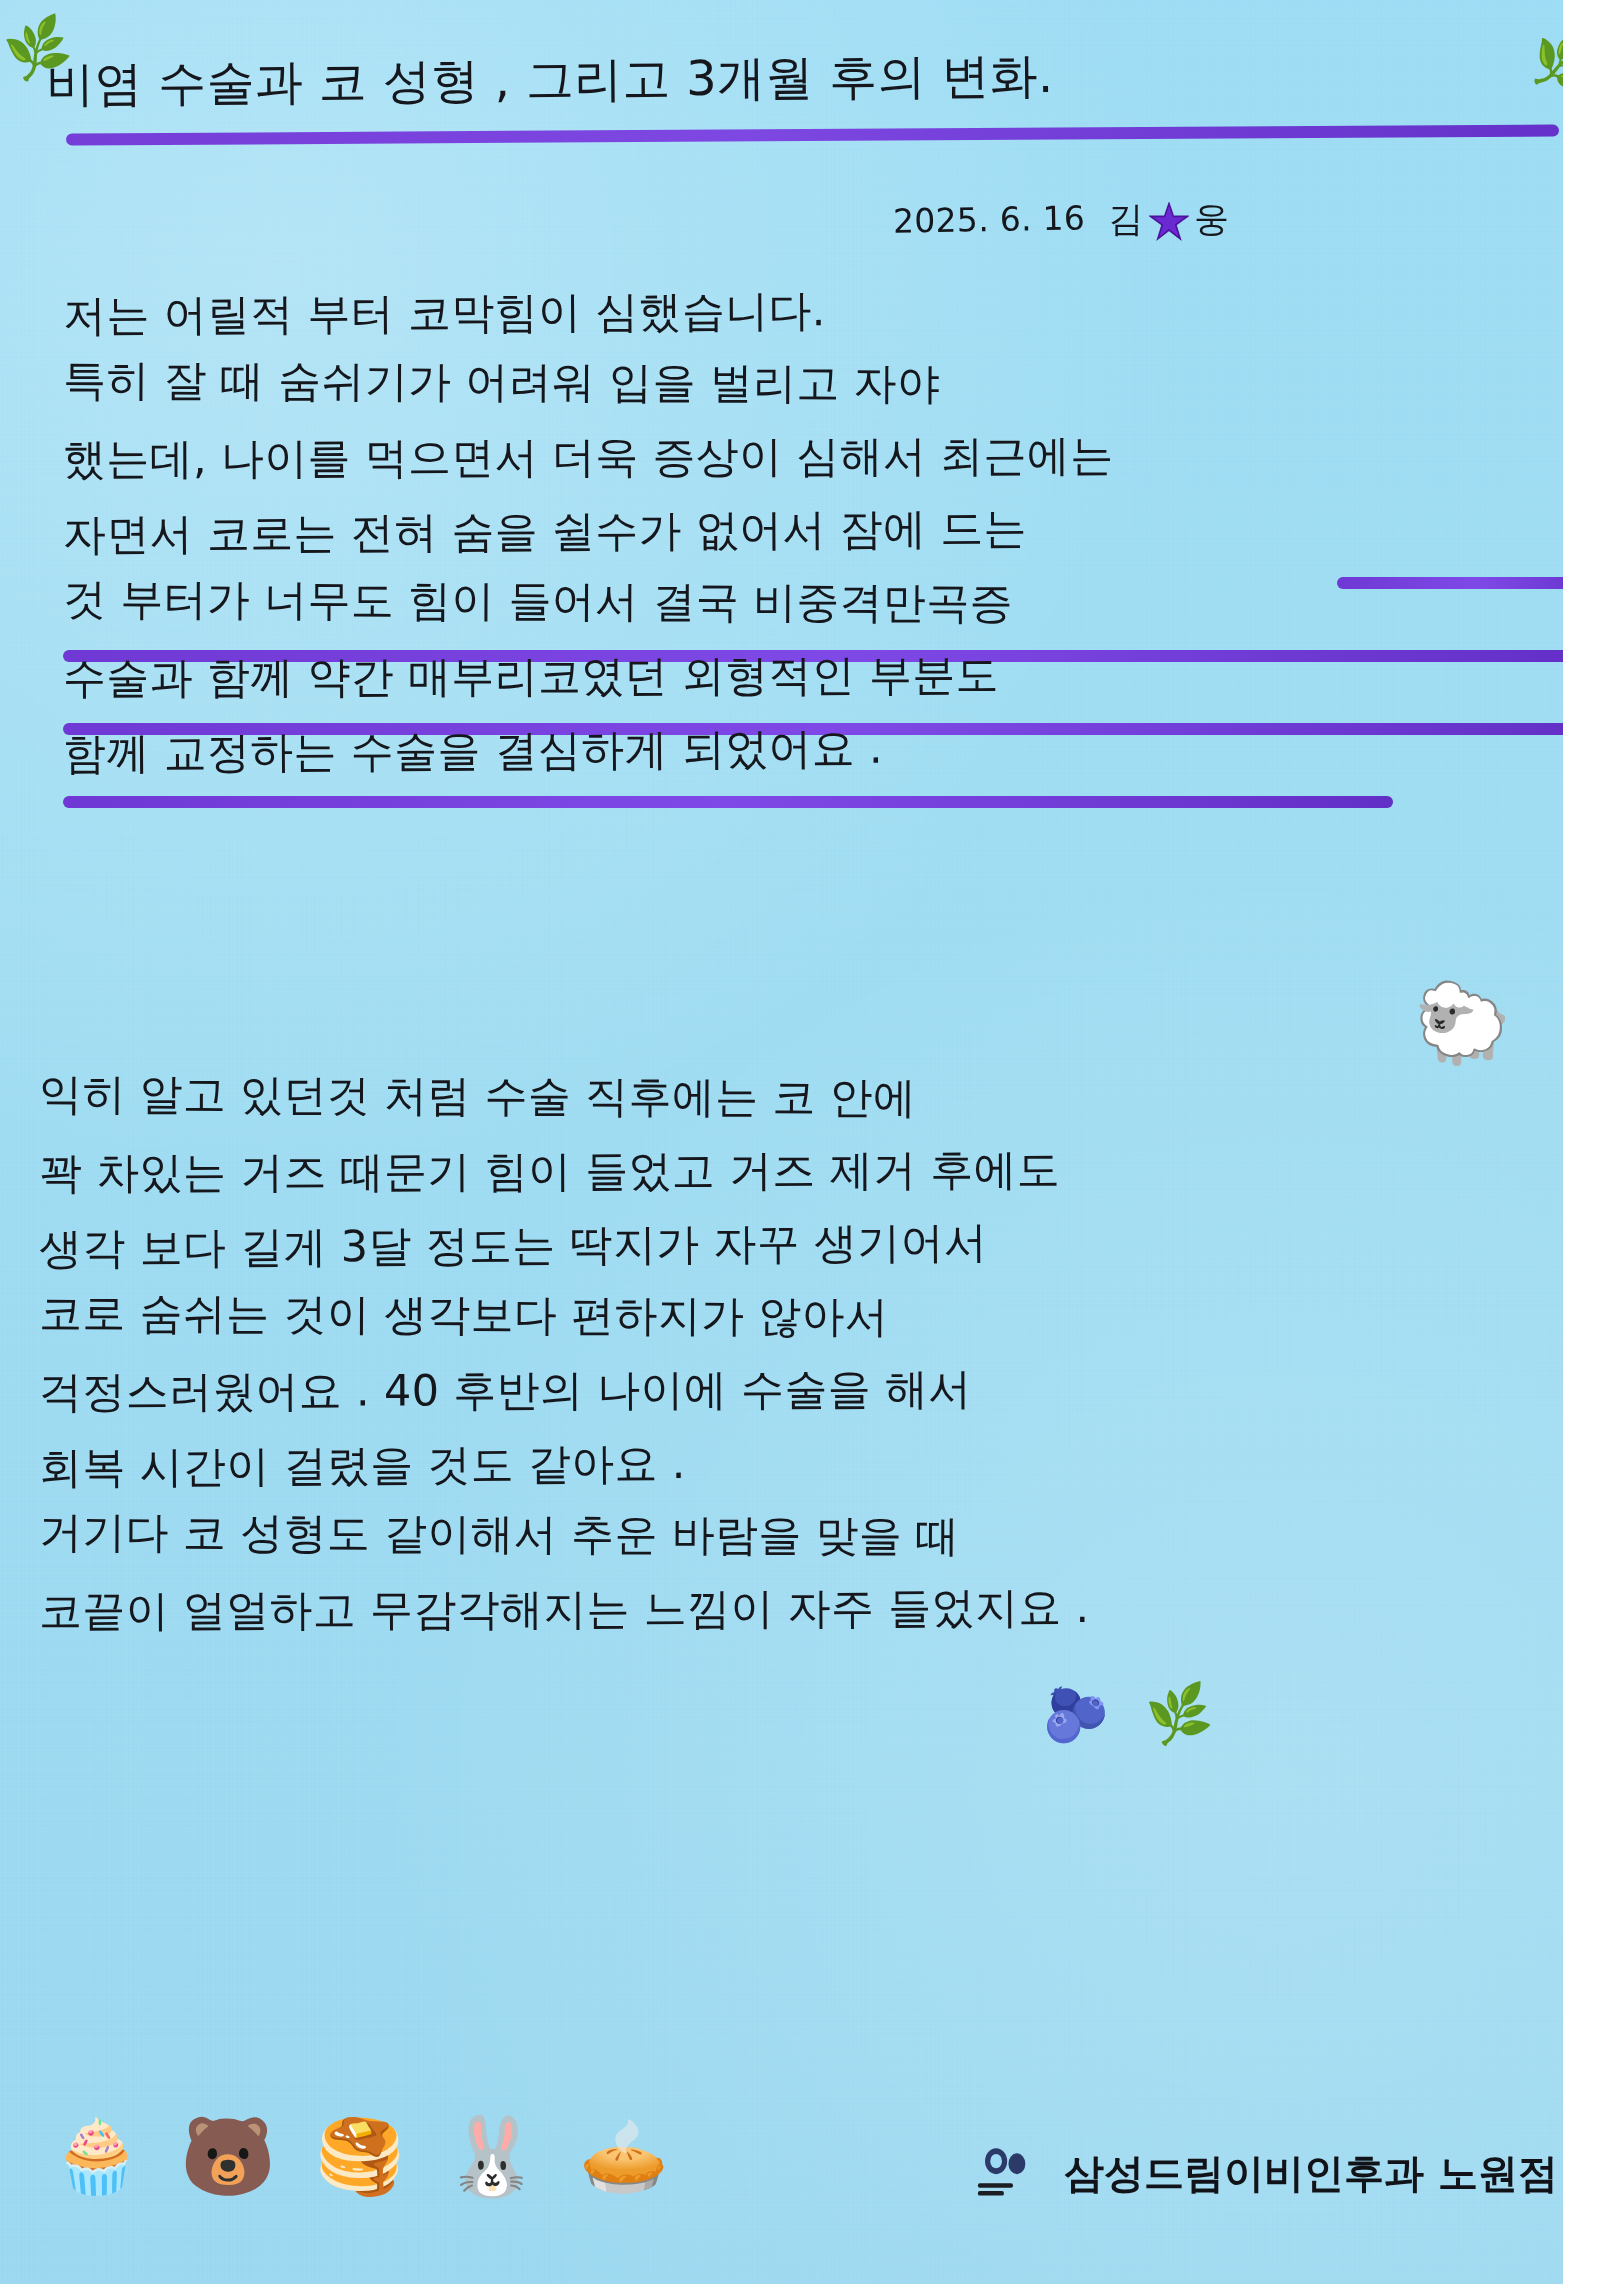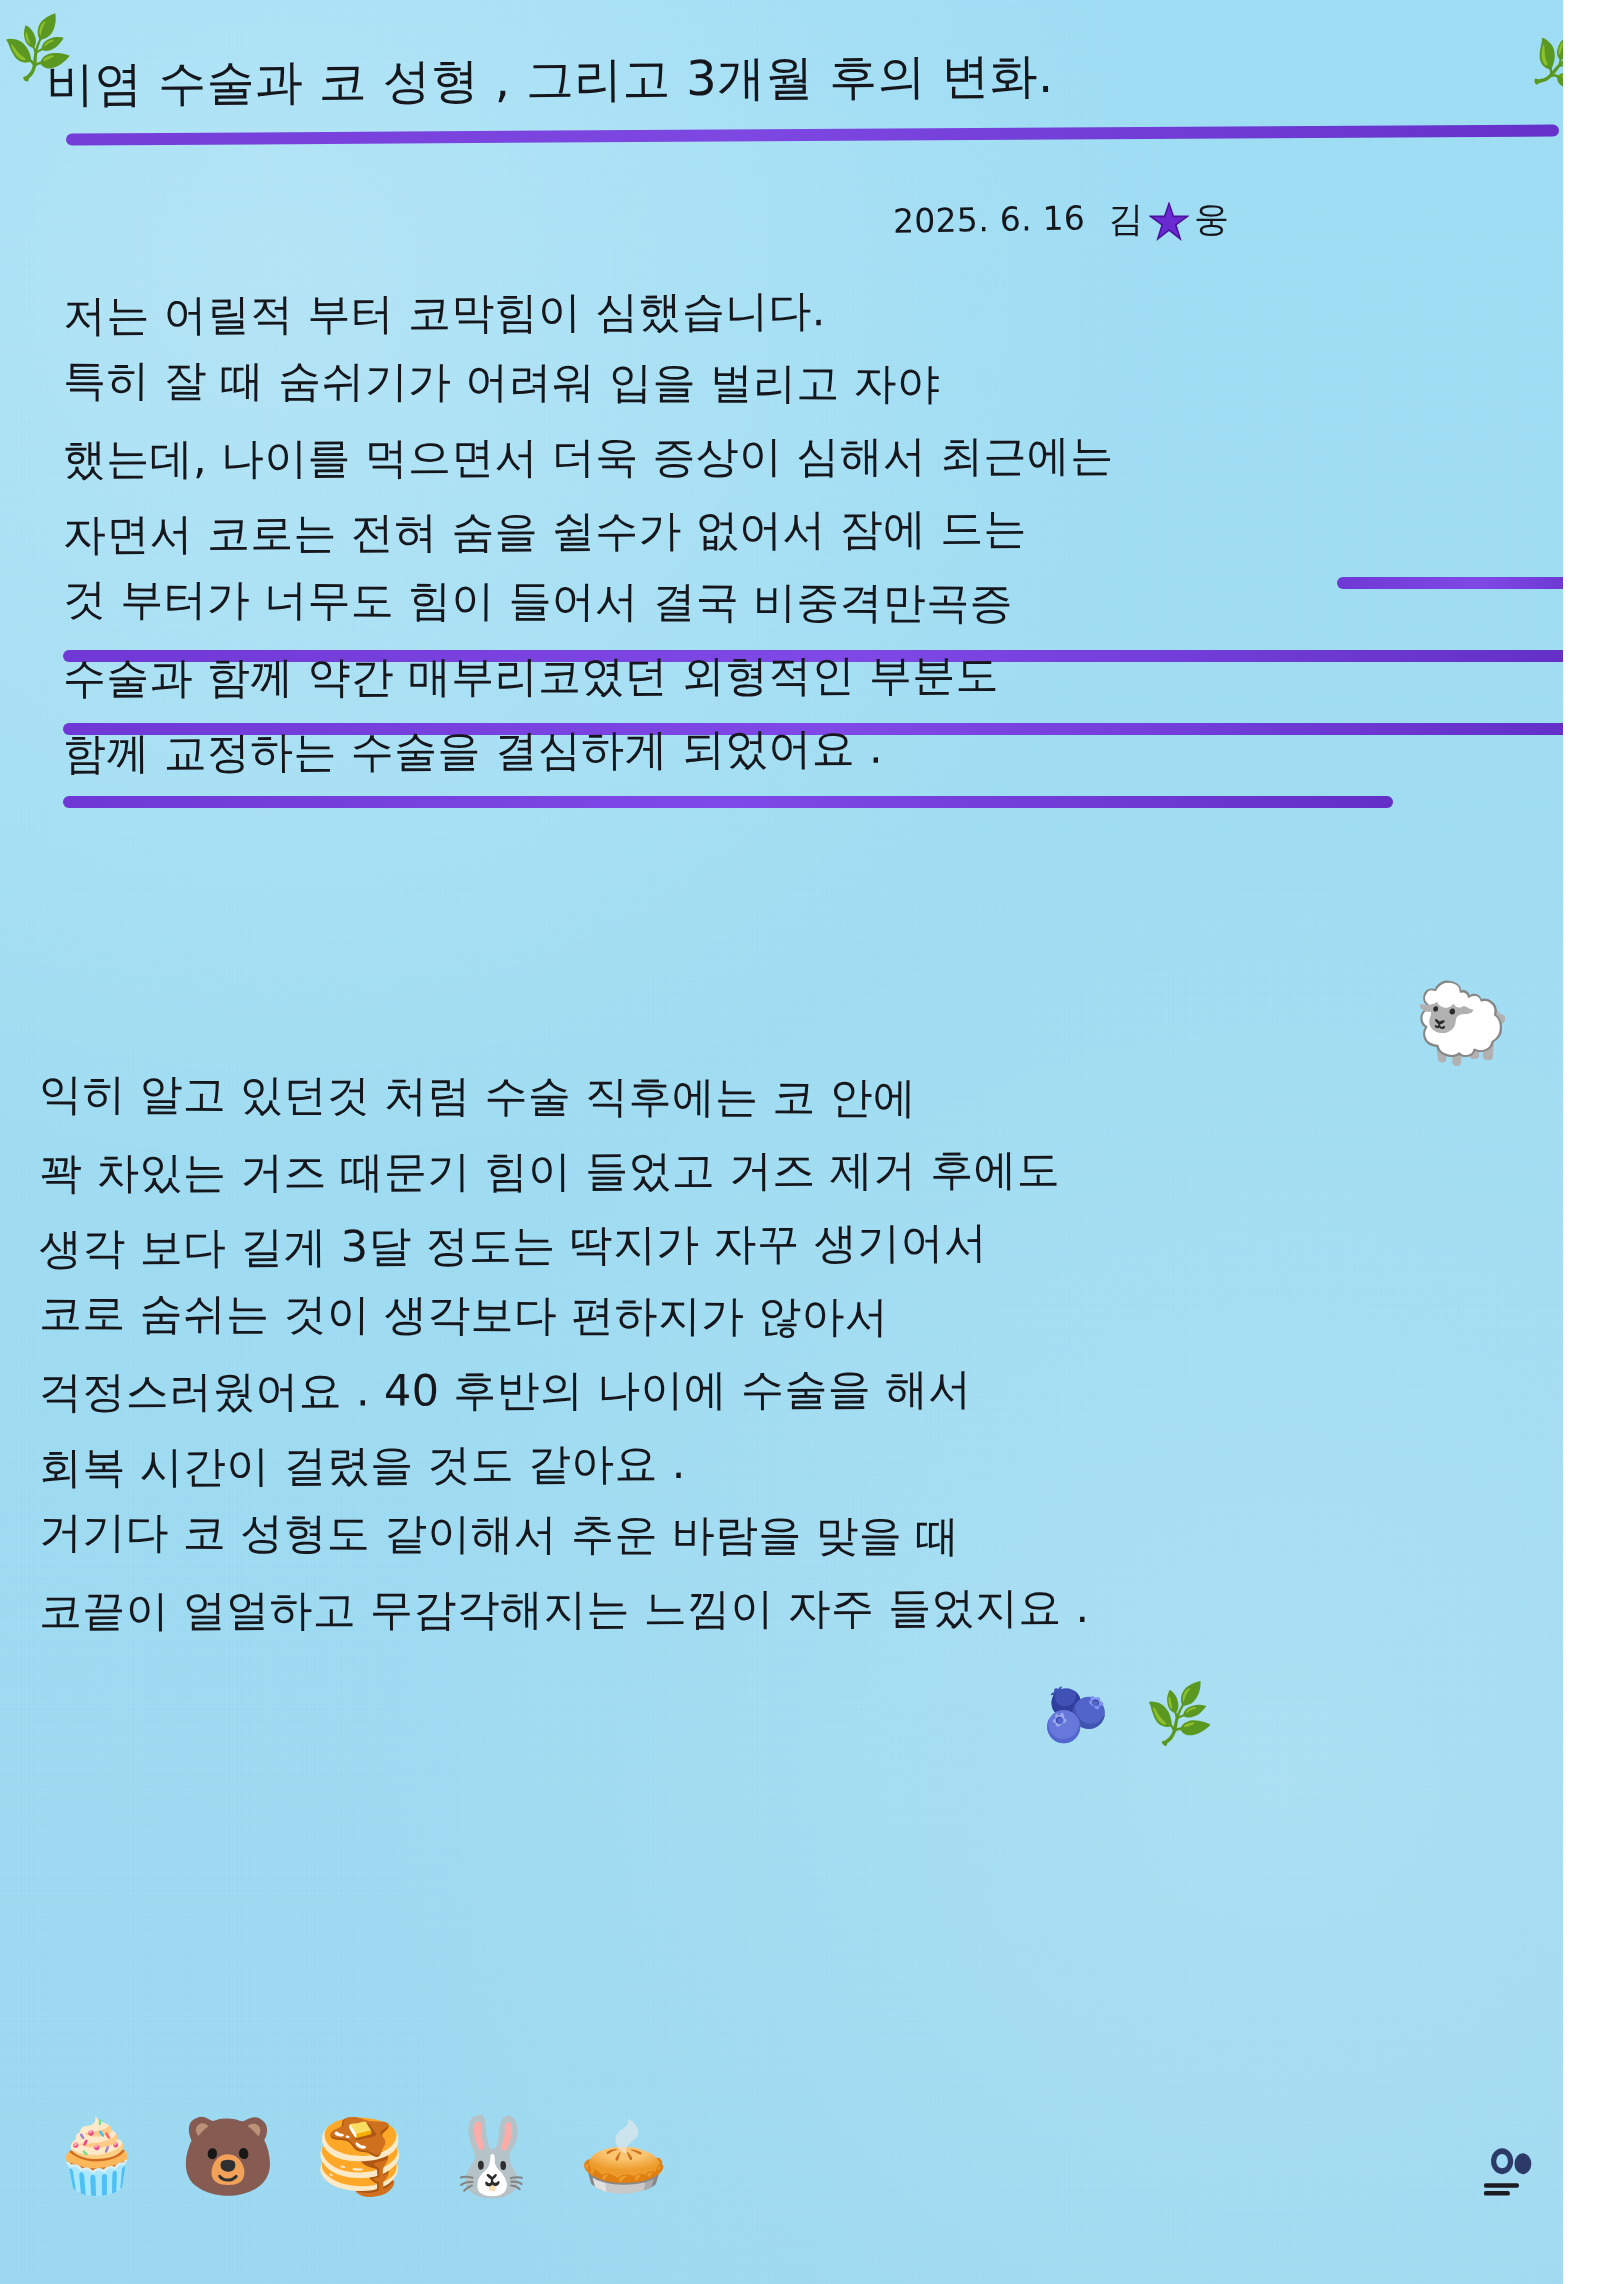--- a/index.html
+++ b/index.html
@@ -248,17 +248,18 @@
     <div id="clinic">
       <span id="clinic-mark">
         <svg viewBox="0 0 120 90" width="78" height="59" aria-hidden="true">
           <ellipse cx="34" cy="26" rx="17" ry="20" fill="#2b3a67"></ellipse>
           <ellipse cx="34" cy="26" rx="9" ry="11" fill="#9ddcf4"></ellipse>
           <ellipse cx="66" cy="30" rx="13" ry="16" fill="#2b3a67"></ellipse>
           <rect x="6" y="60" width="54" height="7" rx="3" fill="#1b1d22"></rect>
           <rect x="6" y="72" width="40" height="7" rx="3" fill="#1b1d22"></rect>
         </svg>
       </span>
+      <span id="clinic-name">삼성드림이비인후과 노원점</span>
     </div>
   </div>
 
 </div>
 
 
 </body></html>

